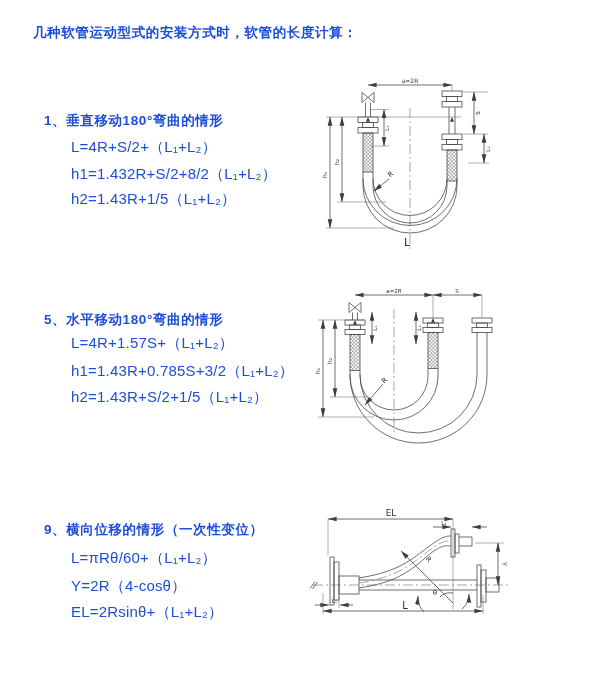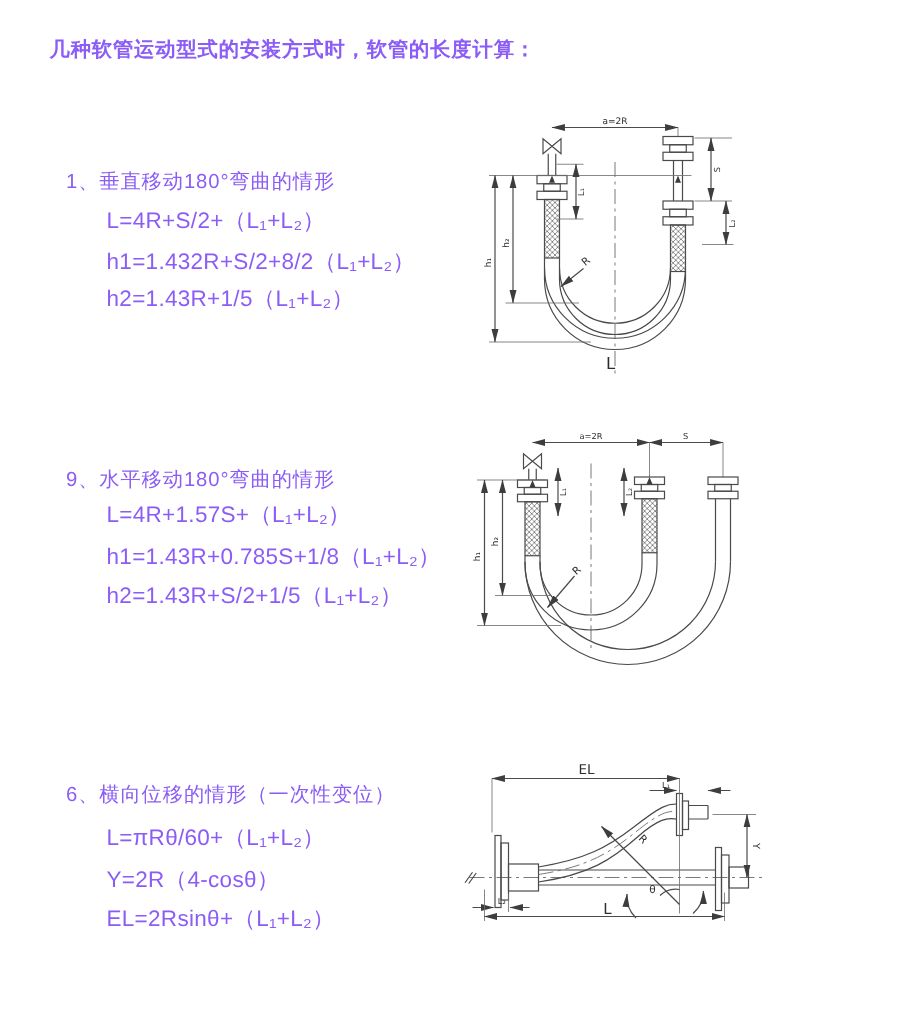--- a/index.html
+++ b/index.html
@@ -1,19 +1,19 @@
 <!DOCTYPE html>
 <html><head>
 <meta charset="utf-8">
 <style>
   html,body{margin:0;padding:0;background:#ffffff;}
   .page{position:relative;width:600px;height:675px;background:#ffffff;overflow:hidden;
-        font-family:"Liberation Sans","DejaVu Sans",sans-serif;color:#8b5cf6;}
+        font-family:"Liberation Sans","DejaVu Sans",sans-serif;color:#1d4ed8;}
   .title{position:absolute;left:33px;top:24px;font-size:13.5px;font-weight:700;letter-spacing:.6px;margin:0;}
-  .heading{position:absolute;left:44px;font-size:13.5px;font-weight:400;letter-spacing:.6px;white-space:nowrap;}
+  .heading{position:absolute;left:44px;font-size:13.5px;font-weight:700;letter-spacing:.6px;white-space:nowrap;}
   .formula{position:absolute;left:71px;font-size:15px;font-weight:400;letter-spacing:.2px;white-space:nowrap;}
   .diag{position:absolute;}
   svg text{fill:#2e2e2e;font-family:"DejaVu Sans",sans-serif;}
   svg .ln{stroke:#4a4a4a;stroke-width:.8;fill:none;}
   svg .thin{stroke:#6f6f6f;stroke-width:.55;fill:none;}
   svg .cl{stroke:#6a6a6a;stroke-width:.6;fill:none;stroke-dasharray:10 3 2 3;}
 </style>
 </head>
 <body>
 
@@ -22,28 +22,28 @@
   <h1 class="title">几种软管运动型式的安装方式时，软管的长度计算：</h1>
 
   <div>
     <div class="heading" style="top:112px">1、垂直移动180°弯曲的情形</div>
     <div class="formula" style="top:138px">L=4R+S/2+（L₁+L₂）</div>
     <div class="formula" style="top:165px">h1=1.432R+S/2+8/2（L₁+L₂）</div>
     <div class="formula" style="top:190px">h2=1.43R+1/5（L₁+L₂）</div>
   </div>
 
   <div>
-    <div class="heading" style="top:311px">9、水平移动180°弯曲的情形</div>
+    <div class="heading" style="top:311px">5、水平移动180°弯曲的情形</div>
     <div class="formula" style="top:334px">L=4R+1.57S+（L₁+L₂）</div>
-    <div class="formula" style="top:362px">h1=1.43R+0.785S+1/8（L₁+L₂）</div>
+    <div class="formula" style="top:362px">h1=1.43R+0.785S+3/2（L₁+L₂）</div>
     <div class="formula" style="top:388px">h2=1.43R+S/2+1/5（L₁+L₂）</div>
   </div>
 
   <div>
-    <div class="heading" style="top:521px">6、横向位移的情形（一次性变位）</div>
+    <div class="heading" style="top:521px">9、横向位移的情形（一次性变位）</div>
     <div class="formula" style="top:549px">L=πRθ/60+（L₁+L₂）</div>
     <div class="formula" style="top:577px">Y=2R（4-cosθ）</div>
     <div class="formula" style="top:603px">EL=2Rsinθ+（L₁+L₂）</div>
   </div>
 
   <svg class="diag" style="left:300px;top:72px" width="240" height="185" viewBox="0 0 240 185">
     <defs>
       <marker id="ar1" viewBox="0 0 10 6" refX="9.6" refY="3" markerWidth="9" markerHeight="6" markerUnits="userSpaceOnUse" orient="auto-start-reverse">
         <path d="M0,0.4 L10,3 L0,5.6 Z" fill="#3d3d3d"></path>
       </marker>

